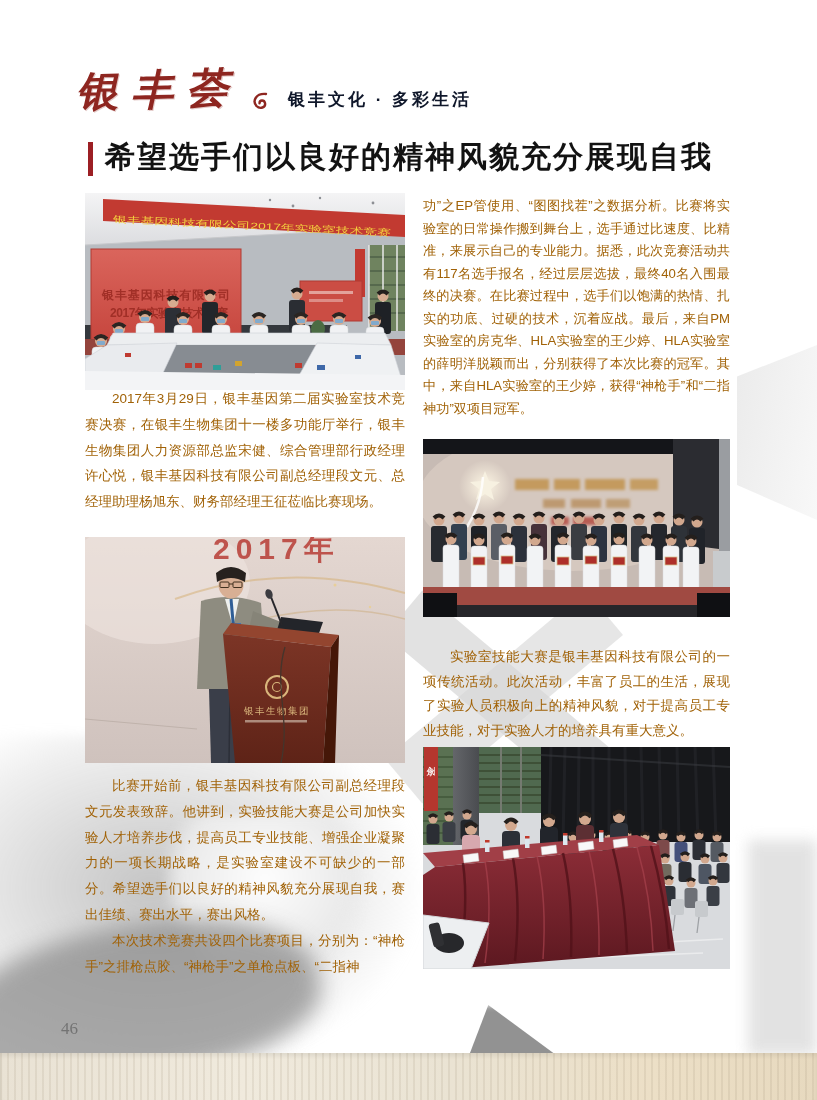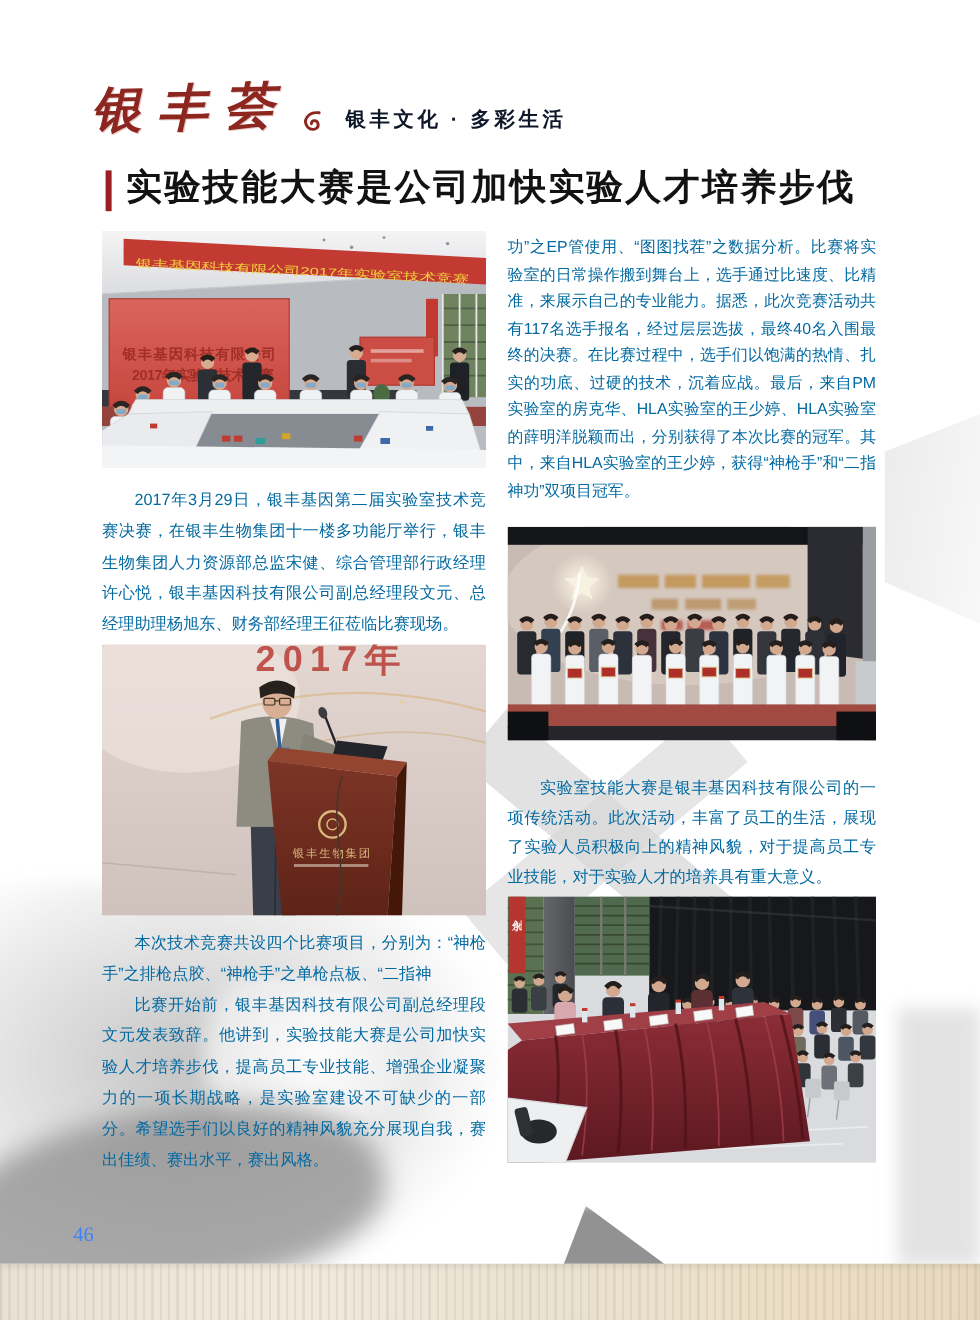--- a/index.html
+++ b/index.html
@@ -38,37 +38,37 @@
         text-shadow:1px 1px 0 rgba(142,38,32,.25);}
   .swirl{position:absolute;z-index:2;left:249px;top:90px;}
   .tagline{position:absolute;z-index:2;left:288px;top:88px;font-size:17px;font-weight:bold;
            letter-spacing:3px;color:#0f172a;}
   
   .title-row{position:absolute;z-index:2;left:88px;top:139px;display:flex;align-items:flex-start;}
   .title-bar{width:5px;height:34px;background:#9c1f24;margin-right:12px;margin-top:3px;flex:none;}
   .title{font-size:30px;font-weight:bold;color:#121212;letter-spacing:2px;line-height:1.2;
          font-family:"Liberation Sans","DejaVu Sans",sans-serif;white-space:nowrap;}
   
-  .para{position:absolute;z-index:2;text-align:justify;color:#0369a1;}
+  .para{position:absolute;z-index:2;text-align:justify;color:#a16207;}
   .indent{text-indent:2em;}
   .col-l{left:85px;width:320px;font-size:13.5px;line-height:25.8px;}
   .col-r{left:423px;width:307px;}
-  .p1{top:404px;}
+  .p1{top:386px;}
   .pblock{top:773px;}
   .pblock p{margin:0;text-align:justify;}
   .p4{top:195px;font-size:13.2px;line-height:22.5px;}
   .p5{top:645px;font-size:13.5px;line-height:24.5px;}
   
   .photo{position:absolute;z-index:2;display:block;}
   .ph1{left:85px;top:193px;}
   .ph2{left:85px;top:537px;}
   .ph3{left:423px;top:439px;}
   .ph4{left:423px;top:747px;}
   
-  .pageno{position:absolute;z-index:2;left:61px;top:1019px;font-size:17px;color:#3b82f6;
+  .pageno{position:absolute;z-index:2;left:61px;top:1019px;font-size:17px;color:#737373;
           font-family:"Liberation Serif","DejaVu Serif",serif;}
 </style>
 </head>
 <body>
 
 <div class="page">
 
   <div class="wm wm-right"></div>
   <div class="wm wm-right2"></div>
   <div class="wm wm-xa"></div>
@@ -82,21 +82,21 @@
   <div class="logo">银丰荟</div>
   <span class="swirl">
     <svg width="24" height="24" viewBox="0 0 24 24">
       <path d="M17 4 C7 3 3 11 7.5 16 C11 19.5 17 17.5 16 13 C15.2 9.6 10.5 9.8 10.5 13.2" fill="none" stroke="#8e2620" stroke-width="2.4" stroke-linecap="round"></path>
     </svg>
   </span>
   <div class="tagline">银丰文化 · 多彩生活</div>
 
   <div class="title-row">
     <div class="title-bar"></div>
-    <div class="title">实验技能大赛是公司加快实验人才培养步伐</div>
+    <div class="title">希望选手们以良好的精神风貌充分展现自我</div>
   </div>
 
   <svg class="photo ph1" width="320" height="197" viewBox="0 0 320 197">
     <defs>
       <linearGradient id="p1ceil" x1="0" y1="0" x2="0" y2="1">
         <stop offset="0" stop-color="#f4f4f5"></stop>
           <stop offset="1" stop-color="#dcdde0"></stop>
       </linearGradient>
       <linearGradient id="p1scr" x1="0" y1="0" x2="0" y2="1">
         <stop offset="0" stop-color="#da655c"></stop>
@@ -236,22 +236,22 @@
       <polygon points="246,110 254,98 250,226 238,226" fill="#451708"></polygon>
       <circle cx="192" cy="150" r="11" fill="none" stroke="#d9b67c" stroke-width="2"></circle>
       <circle cx="192" cy="150" r="4.5" fill="none" stroke="#d9b67c" stroke-width="1.2"></circle>
       <text x="192" y="177" text-anchor="middle" font-size="9.5" fill="#d9b67c" letter-spacing="1.5">银丰生物集团</text>
       <rect x="160" y="183" width="62" height="2.5" fill="#e6ddcc" opacity=".55"></rect>
       <path d="M200 110 C188 150 206 180 196 226" stroke="#44352c" stroke-width="1.3" fill="none"></path>
     </g>
   </svg>
 
   <div class="para col-l pblock">
+    <p class="indent">比赛开始前，银丰基因科技有限公司副总经理段文元发表致辞。他讲到，实验技能大赛是公司加快实验人才培养步伐，提高员工专业技能、增强企业凝聚力的一项长期战略，是实验室建设不可缺少的一部分。希望选手们以良好的精神风貌充分展现自我，赛出佳绩、赛出水平，赛出风格。</p>
     <p class="indent">本次技术竞赛共设四个比赛项目，分别为：“神枪手”之排枪点胶、“神枪手”之单枪点板、“二指神</p>
-    <p class="indent">比赛开始前，银丰基因科技有限公司副总经理段文元发表致辞。他讲到，实验技能大赛是公司加快实验人才培养步伐，提高员工专业技能、增强企业凝聚力的一项长期战略，是实验室建设不可缺少的一部分。希望选手们以良好的精神风貌充分展现自我，赛出佳绩、赛出水平，赛出风格。</p>
   </div>
 
   <div class="para col-r p4">功”之EP管使用、“图图找茬”之数据分析。比赛将实验室的日常操作搬到舞台上，选手通过比速度、比精准，来展示自己的专业能力。据悉，此次竞赛活动共有117名选手报名，经过层层选拔，最终40名入围最终的决赛。在比赛过程中，选手们以饱满的热情、扎实的功底、过硬的技术，沉着应战。最后，来自PM实验室的房克华、HLA实验室的王少婷、HLA实验室的薛明洋脱颖而出，分别获得了本次比赛的冠军。其中，来自HLA实验室的王少婷，获得“神枪手”和“二指神功”双项目冠军。</div>
 
   <svg class="photo ph3" width="307" height="178" viewBox="0 0 307 178">
     <defs>
       <radialGradient id="p3glow">
         <stop offset="0" stop-color="#fff8e6" stop-opacity=".95"></stop>
         <stop offset="1" stop-color="#fff8e6" stop-opacity="0"></stop>
       </radialGradient>

